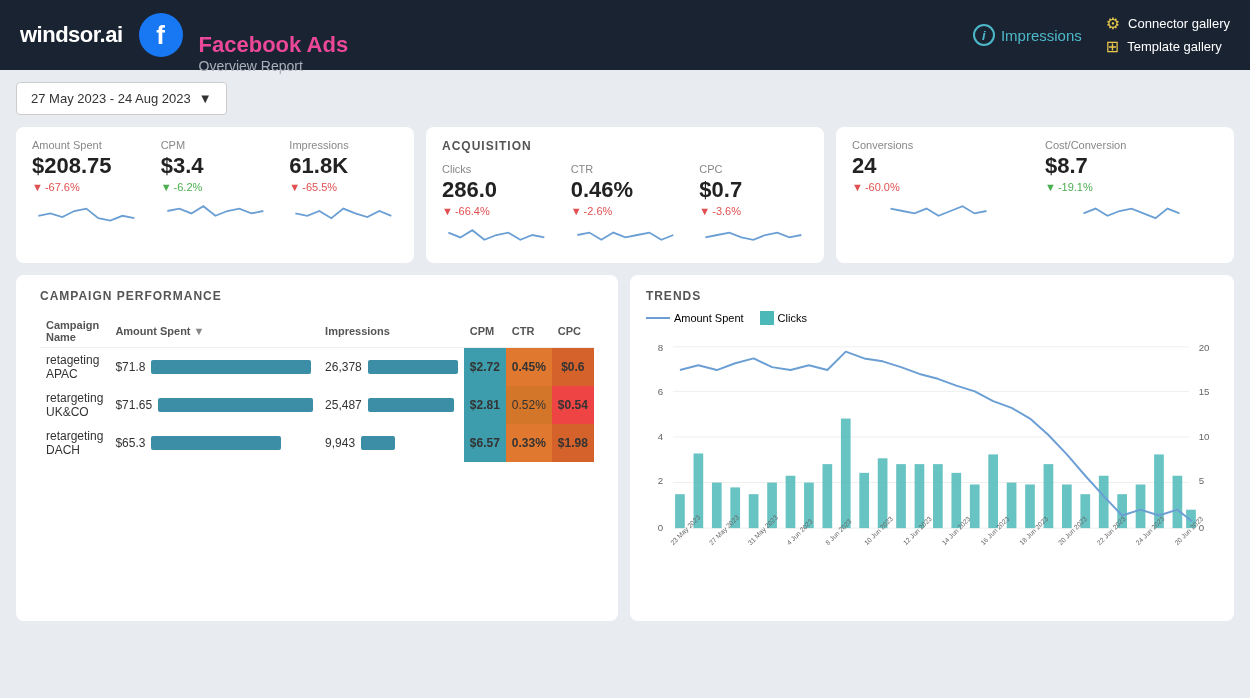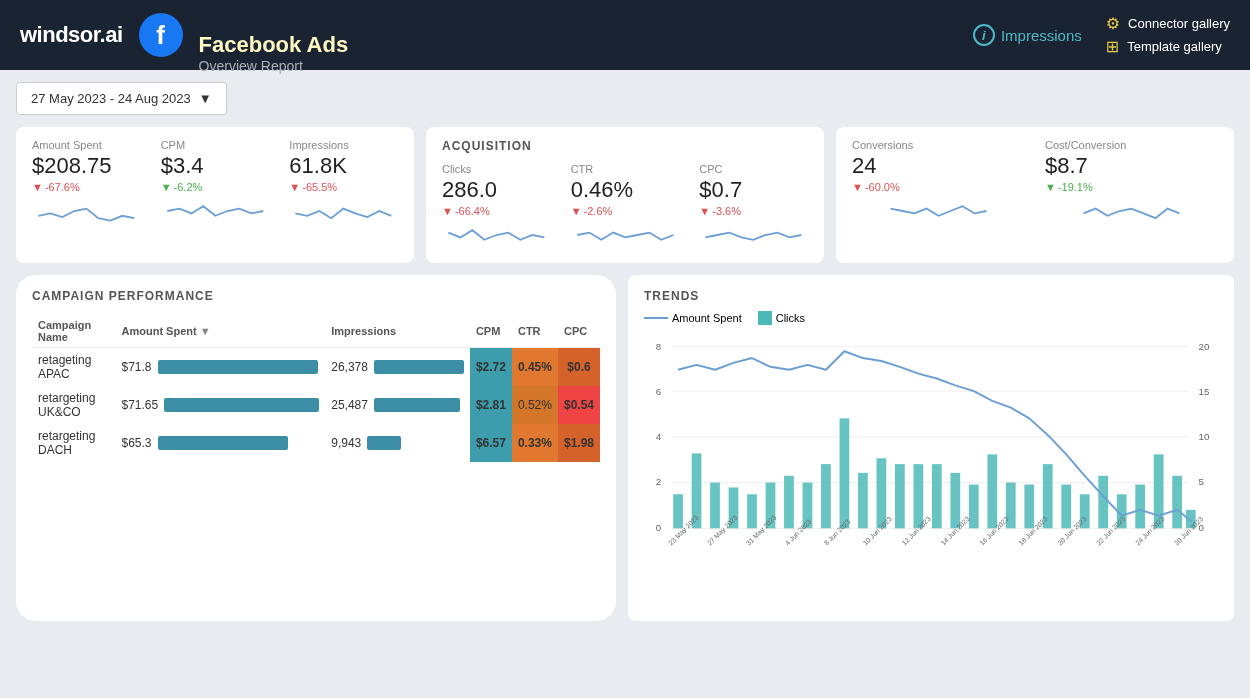--- a/index.html
+++ b/index.html
@@ -30,21 +30,21 @@
       justify-content: center;
       color: white;
       font-size: 26px;
       font-weight: bold;
     }
     .header-title {
       display: flex;
       flex-direction: column;
     }
     .header-title-main {
-      color: #fef9c3;
+      color: #ec4899;
       font-size: 22px;
       font-weight: bold;
       margin-top: 36px;
     }
     .header-title-sub {
       color: #aab0ba;
       font-size: 14px;
     }
     .header-spacer { flex: 1; }
     .header-actions {
@@ -139,21 +139,21 @@
     .kpi-metric {
       flex: 1;
     }
     .kpi-label {
       font-size: 11px;
       color: #888;
       margin-bottom: 2px;
     }
     .kpi-value {
       font-size: 22px;
-      font-weight: normal;
+      font-weight: bold;
       color: #222;
       margin-bottom: 2px;
     }
     .kpi-change {
       font-size: 11px;
       display: flex;
       align-items: center;
       gap: 2px;
       margin-bottom: 6px;
     }
@@ -164,22 +164,22 @@
       width: 100%;
     }
 
     
     .bottom-row {
       display: flex;
       gap: 12px;
     }
     .campaign-section {
       background: white;
-      border-radius: 20px;
-      padding: 14px 16px;
+      border-radius: 8px;
+      padding: 14px 24px;
       flex: 0 0 600px;
     }
     .campaign-title {
       font-size: 12px;
       font-weight: bold;
       color: #555;
       letter-spacing: 1px;
       text-transform: uppercase;
       margin-bottom: 12px;
     }

